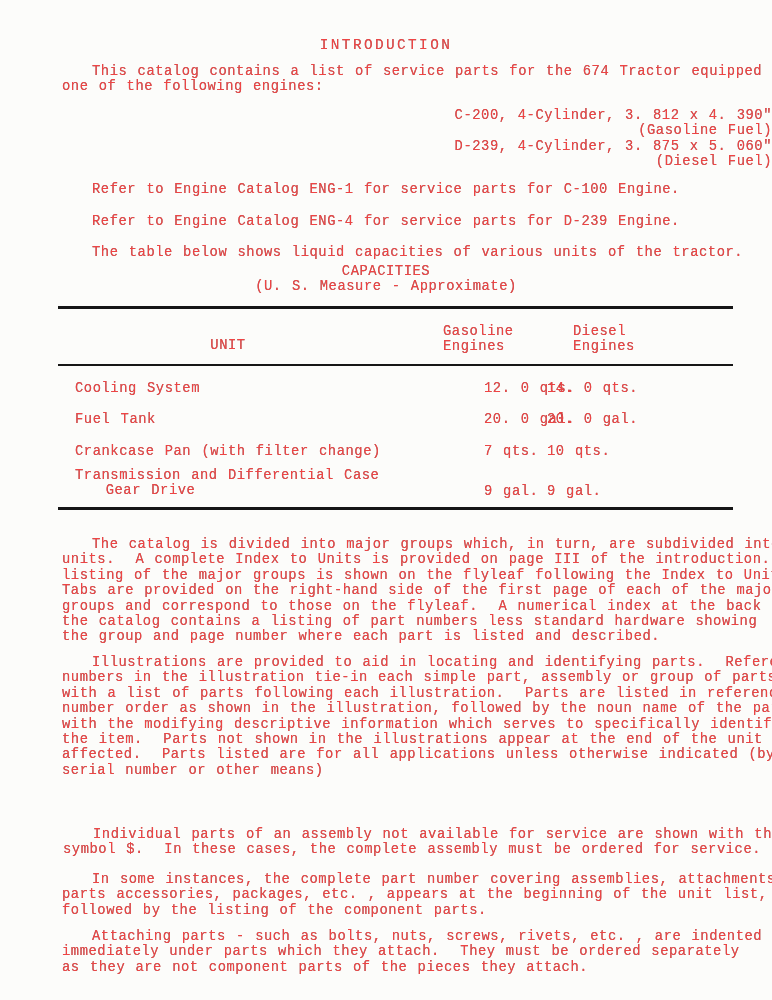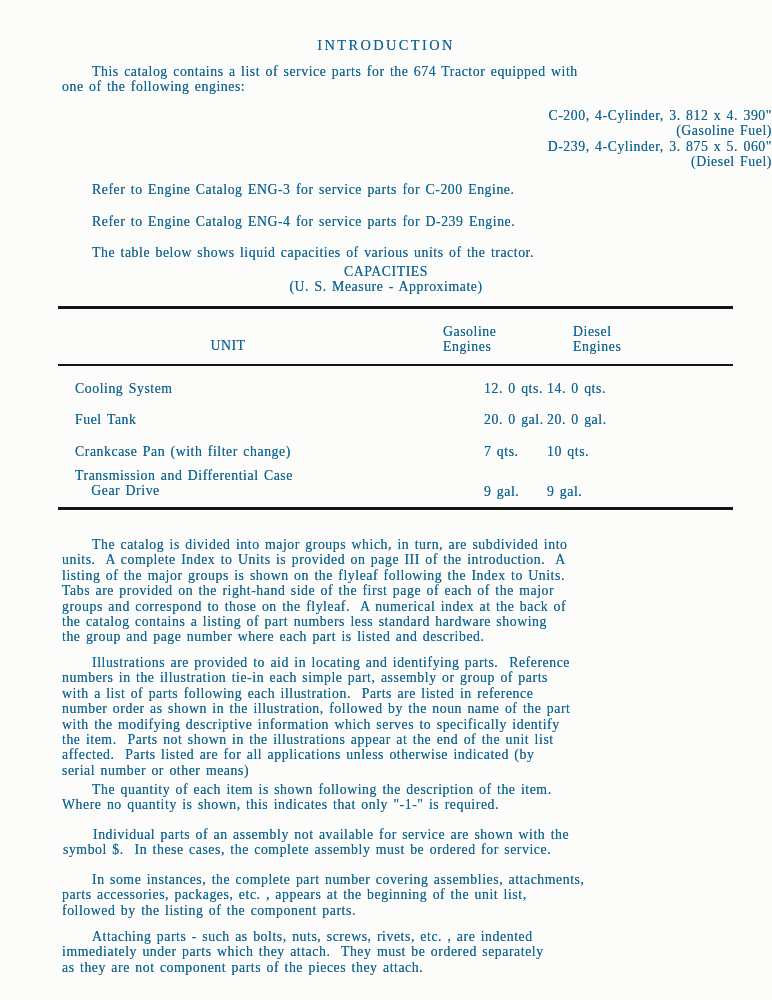--- a/index.html
+++ b/index.html
@@ -1,18 +1,18 @@
 <!DOCTYPE html>
 <html><head>
 <meta charset="utf-8">
 <style>
   html,body{margin:0;padding:0;background:#e9e9e9;}
   #page{
     position:relative;width:772px;height:1000px;background:#fcfcfa;
-    font-family:Liberation Serif, serif;color:#0369a1;
+    font-family:Liberation Mono, monospace;color:#ef4444;
     overflow:hidden;
   }
   .txt{
     position:absolute;font-size:13.8px;line-height:15.4px;
     letter-spacing:.55px;word-spacing:1.4px;white-space:pre;
     text-shadow:0 0 .5px rgba(25,25,25,.55);
   }
   .indent{text-indent:30px;}
   .center{left:0;width:100%;text-align:center;}
   .title{font-size:14.4px;letter-spacing:2.4px;}
@@ -32,21 +32,21 @@
   <div class="txt center title" style="top:38px;">INTRODUCTION</div>
 
   <div class="txt indent" style="top:64px;left:62px;">This catalog contains a list of service parts for the 674 Tractor equipped with
 one of the following engines:</div>
 
   <div class="txt center" style="top:108px;text-align:right;">C-200, 4-Cylinder, 3. 812 x 4. 390"
 (Gasoline Fuel)
 D-239, 4-Cylinder, 3. 875 x 5. 060"
 (Diesel Fuel)</div>
 
-  <div class="txt indent" style="top:182px;left:62px;">Refer to Engine Catalog ENG-3 for service parts for C-200 Engine.</div>
+  <div class="txt indent" style="top:182px;left:62px;">Refer to Engine Catalog ENG-1 for service parts for C-100 Engine.</div>
 
   <div class="txt indent" style="top:214px;left:62px;">Refer to Engine Catalog ENG-4 for service parts for D-239 Engine.</div>
 
   <div class="txt indent" style="top:245px;left:62px;">The table below shows liquid capacities of various units of the tractor.</div>
 
   <div class="txt center" style="top:264px;">CAPACITIES</div>
   <div class="txt center" style="top:279px;">(U. S. Measure - Approximate)</div>
 
   <div>
     <div class="rule" style="top:306px;height:3px;"></div>
@@ -97,22 +97,20 @@
 
   <div class="txt indent" style="top:655px;left:62px;">Illustrations are provided to aid in locating and identifying parts.  Reference
 numbers in the illustration tie-in each simple part, assembly or group of parts
 with a list of parts following each illustration.  Parts are listed in reference
 number order as shown in the illustration, followed by the noun name of the part
 with the modifying descriptive information which serves to specifically identify
 the item.  Parts not shown in the illustrations appear at the end of the unit list
 affected.  Parts listed are for all applications unless otherwise indicated (by
 serial number or other means)</div>
 
-  <div class="txt indent" style="top:782px;left:62px;">The quantity of each item is shown following the description of the item.
-Where no quantity is shown, this indicates that only "-1-" is required.</div>
 
   <div class="txt indent" style="top:827px;left:63px;">Individual parts of an assembly not available for service are shown with the
 symbol $.  In these cases, the complete assembly must be ordered for service.</div>
 
   <div class="txt indent" style="top:929px;left:62px;">Attaching parts - such as bolts, nuts, screws, rivets, etc. , are indented
 immediately under parts which they attach.  They must be ordered separately
 as they are not component parts of the pieces they attach.</div>
 
   <div class="txt indent" style="top:872px;left:62px;">In some instances, the complete part number covering assemblies, attachments,
 parts accessories, packages, etc. , appears at the beginning of the unit list,

